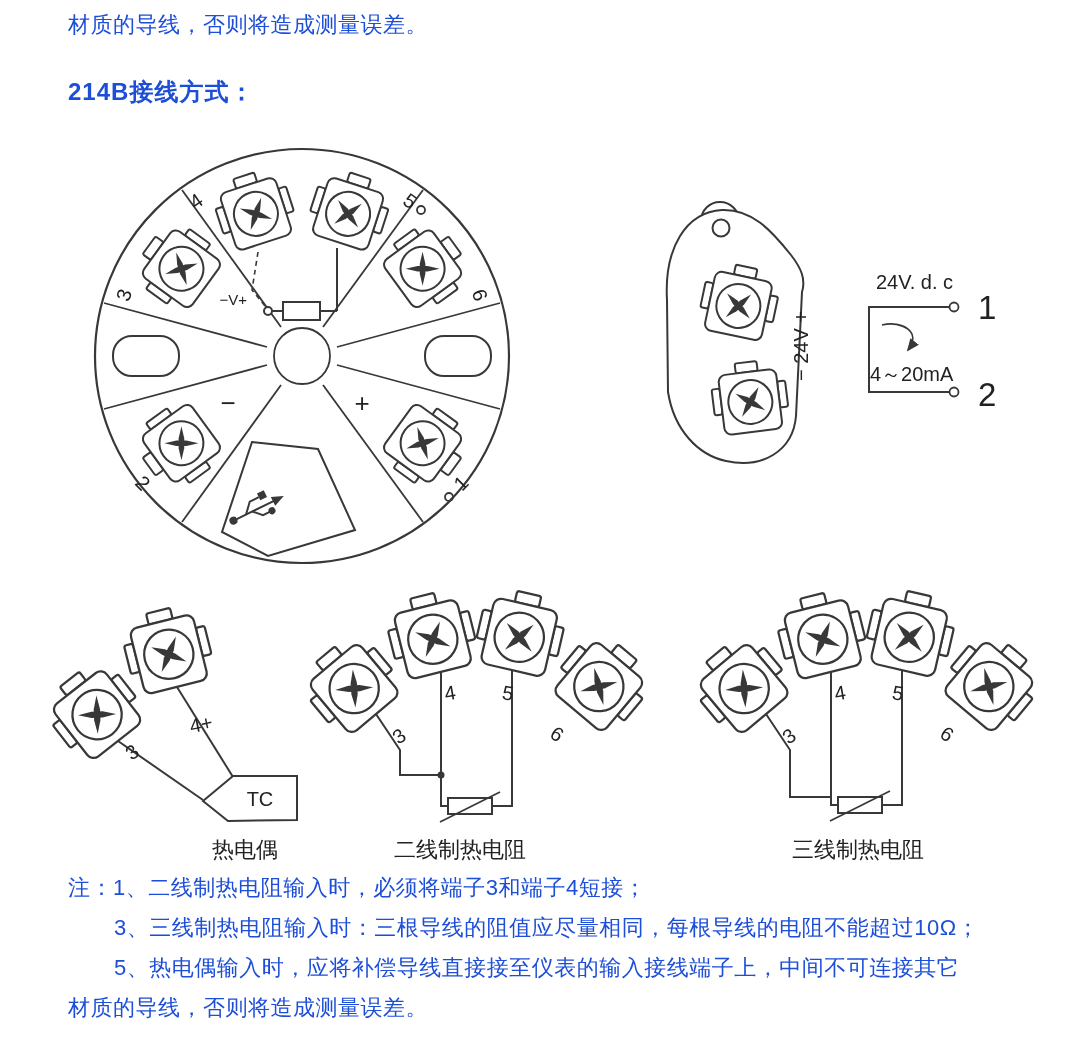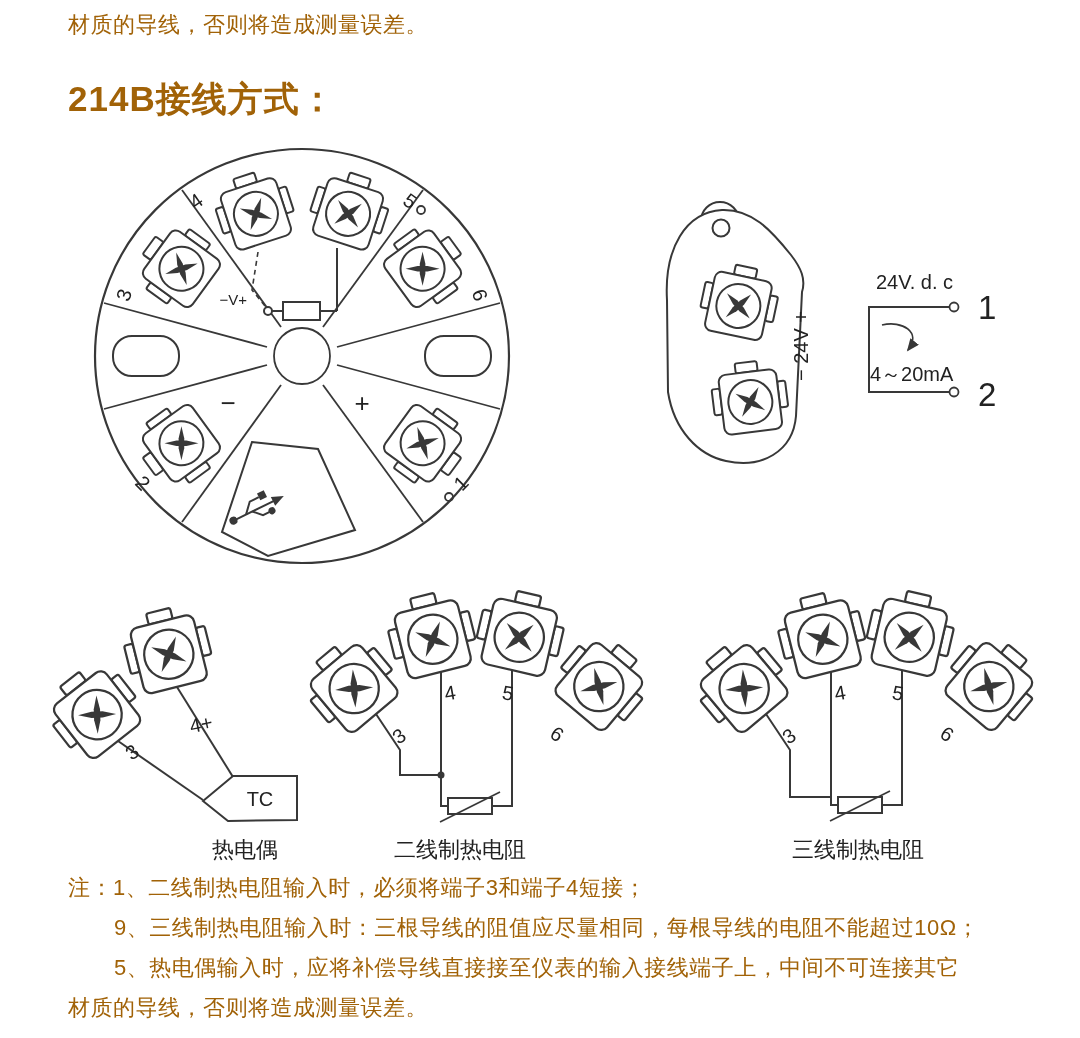--- a/index.html
+++ b/index.html
@@ -1,23 +1,23 @@
 <!DOCTYPE html>
 <html><head>
 <meta charset="utf-8">
 <style>
   * { box-sizing: border-box; }
   html, body { margin: 0; padding: 0; background: #ffffff; }
   .page {
     position: relative; width: 1080px; height: 1038px; background: #ffffff;
-    font-family: "Liberation Sans", "DejaVu Sans", sans-serif; color: #a16207;
+    font-family: "Liberation Sans", "DejaVu Sans", sans-serif; color: #1d4ed8;
     overflow: hidden;
   }
   .top-text { position: absolute; left: 68px; top: 10px; font-size: 22px; letter-spacing: .5px; }
-  .heading  { position: absolute; left: 68px; top: 76px; font-size: 35px; font-weight: 700; margin: 0; letter-spacing: 1px; }
+  .heading  { position: absolute; left: 68px; top: 76px; font-size: 24px; font-weight: 700; margin: 0; letter-spacing: 1px; }
   .diagram  { position: absolute; left: 0; top: 0; }
   .notes { position: absolute; left: 68px; top: 868px; font-size: 22px; line-height: 40px; letter-spacing: .5px; }
   .notes .indent { margin-left: 46px; }
 
   
   .ln      { fill: #fff; stroke: #383838; stroke-width: 2; }
   .ln-thin { fill: none; stroke: #383838; stroke-width: 1.8; }
   .wire    { fill: none; stroke: #383838; stroke-width: 2; }
   .dash    { fill: none; stroke: #383838; stroke-width: 1.6; stroke-dasharray: 5 4; }
   .screw   { fill: #383838; stroke: none; }
@@ -178,18 +178,18 @@
       <text class="lbl" x="789" y="736" text-anchor="middle" transform="rotate(-35 789 736)">3</text>
       <text class="lbl" x="840" y="693" text-anchor="middle" transform="rotate(-10 840 693)">4</text>
       <text class="lbl" x="898" y="693" text-anchor="middle" transform="rotate(10 898 693)">5</text>
       <text class="lbl" x="947" y="734" text-anchor="middle" transform="rotate(35 947 734)">6</text>
       <text class="caption" x="858" y="849" text-anchor="middle">三线制热电阻</text>
     </g>
   </svg>
 
   <div class="notes">
     <div class="note-line">注：1、二线制热电阻输入时，必须将端子3和端子4短接；</div>
-    <div class="note-line indent">9、三线制热电阻输入时：三根导线的阻值应尽量相同，每根导线的电阻不能超过10Ω；</div>
+    <div class="note-line indent">3、三线制热电阻输入时：三根导线的阻值应尽量相同，每根导线的电阻不能超过10Ω；</div>
     <div class="note-line indent">5、热电偶输入时，应将补偿导线直接接至仪表的输入接线端子上，中间不可连接其它</div>
     <div class="note-line">材质的导线，否则将造成测量误差。</div>
   </div>
 
 </div>
 
 </body></html>

